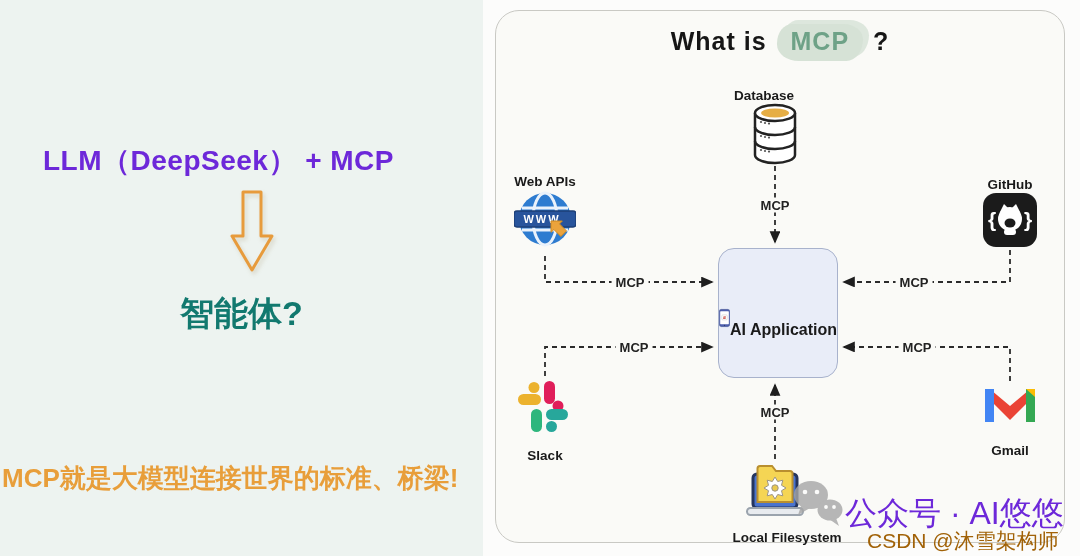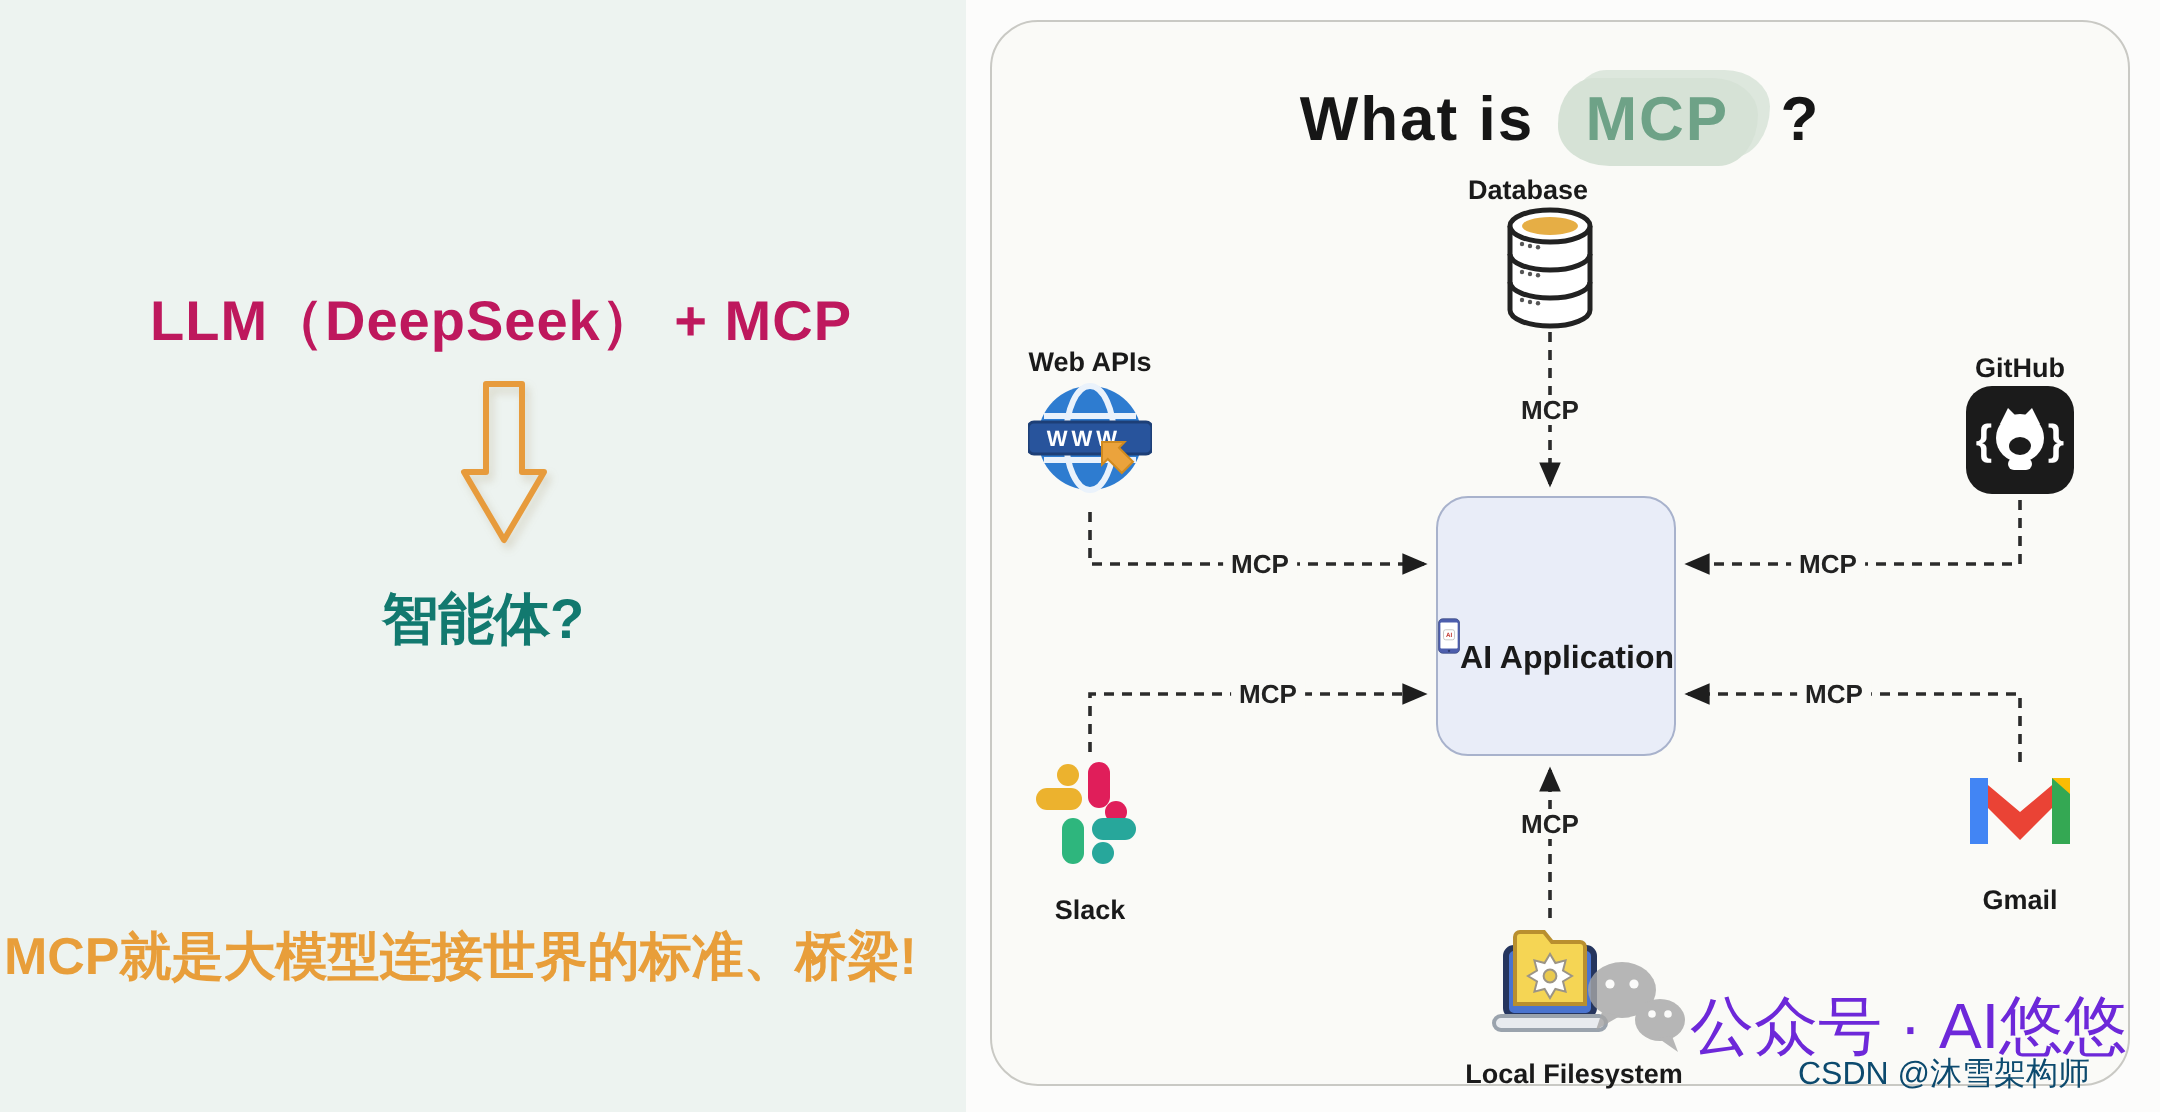--- a/index.html
+++ b/index.html
@@ -4,51 +4,51 @@
 <style>
   html,body{margin:0;padding:0;}
   .screen{
     position:relative;width:1080px;height:556px;overflow:hidden;
     font-family:"Liberation Sans","DejaVu Sans",sans-serif;
     background:#fcfcfb;
   }
   
   .left-panel{position:absolute;left:0;top:0;width:483px;height:556px;background:#edf3f0;}
   .formula{position:absolute;left:0;top:142px;width:437px;text-align:center;
-    font-size:28px;font-weight:bold;color:#be185d;letter-spacing:.5px;padding-left:32px;}
+    font-size:28px;font-weight:bold;color:#6d28d9;letter-spacing:.5px;}
   .big-arrow{position:absolute;left:230px;top:190px;filter:drop-shadow(2px 3px 2px rgba(120,90,20,.18));}
   .result{position:absolute;left:0;top:291px;width:483px;text-align:center;
-    font-size:28px;font-weight:800;color:#12796f;}
+    font-size:34px;font-weight:800;color:#12796f;}
   .tagline{position:absolute;left:2px;top:461px;width:481px;
     font-size:26px;font-weight:700;color:#e89e3a;white-space:nowrap;}
   
   .right-panel{position:absolute;left:483px;top:0;width:597px;height:556px;background:#fcfcfb;}
   .card{position:absolute;left:12px;top:10px;width:570px;height:533px;box-sizing:border-box;
     background:#fafaf7;border:1.5px solid #c9c9c4;border-radius:24px;z-index:0;}
   .edges-svg{position:absolute;left:0;top:0;width:597px;height:556px;z-index:1;pointer-events:none;}
   .diagram-title{position:absolute;left:12px;top:24px;width:570px;text-align:center;z-index:2;
-    font-size:31px;font-weight:800;color:#161616;letter-spacing:1px;margin-top:15px;}
+    font-size:25px;font-weight:800;color:#161616;letter-spacing:1px;}
   .mcp-chip{display:inline-block;color:#6ea287;background:#d6e2d6;
     border-radius:24px 30px 26px 34px / 30px 24px 34px 26px;
     padding:3px 14px 5px;margin:0 2px;box-shadow:6px -4px 0 0 #dde7dd;}
   .node-icon{position:absolute;z-index:2;}
   .node-label{position:absolute;z-index:2;transform:translate(-50%,-50%);
     font-size:13.5px;font-weight:bold;color:#1a1a1a;white-space:nowrap;}
   .edge-label{position:absolute;z-index:2;transform:translate(-50%,-50%);
     font-size:13px;font-weight:bold;color:#222;background:#fafaf7;padding:0 4px;white-space:nowrap;}
   .ai-box{position:absolute;left:235px;top:248px;width:120px;height:130px;box-sizing:border-box;
     background:#e9edf8;border:1.5px solid #a8b2cc;border-radius:16px;z-index:2;
     display:flex;flex-direction:row;align-items:center;padding-top:9px;}
   .ai-box-label{font-size:16px;font-weight:bold;color:#1a1a1a;margin-top:25px;white-space:nowrap;}
   
   .wm-icon{position:absolute;left:308px;top:479px;z-index:3;opacity:.8;}
   .wm-line1{position:absolute;left:362px;top:492px;z-index:3;
     font-size:32px;font-weight:500;color:#6d28d9;white-space:nowrap;}
-  .wm-line2{position:absolute;left:416px;top:527px;z-index:3;
-    font-size:16px;color:#0c4a6e;white-space:nowrap;}
+  .wm-line2{position:absolute;left:384px;top:527px;z-index:3;
+    font-size:21px;color:#a16207;white-space:nowrap;}
 </style>
 </head>
 <body>
 
 <div class="screen">
 
   <div class="left-panel">
     <div class="formula">LLM（DeepSeek） + MCP</div>
 
     <svg class="big-arrow" width="44" height="84" viewBox="0 0 44 84">

